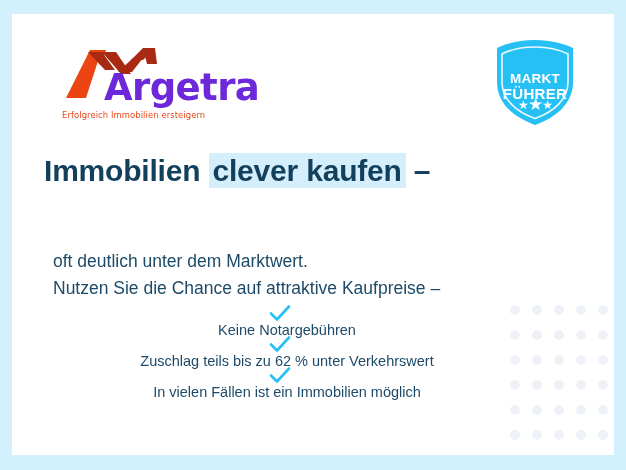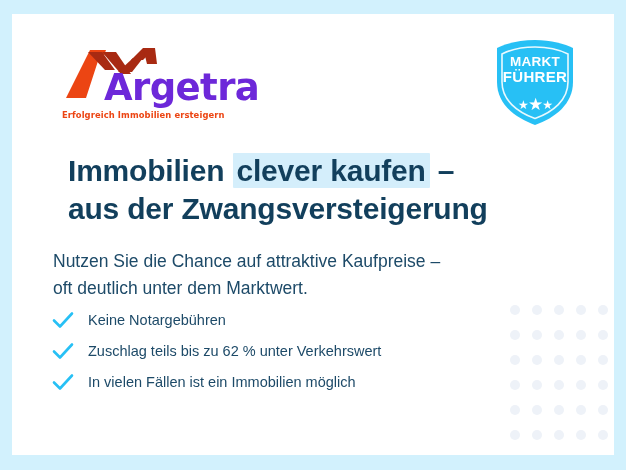--- a/index.html
+++ b/index.html
@@ -78,40 +78,40 @@
     color: #6d28d9;
     letter-spacing: -0.6px;
     line-height: 1;
     font-family: "DejaVu Sans", sans-serif;
   }
   .logo-tagline {
     position: absolute;
     left: 4px;
     top: 66px;
     font-size: 8.4px;
-    font-weight: 700;
+    font-weight: 400;
     color: #ec4513;
     letter-spacing: 0.1px;
     white-space: nowrap;
     font-family: "DejaVu Sans", sans-serif;
   }
 
   
   .badge {
     position: absolute;
     left: 477px;
     top: 22px;
     width: 92px;
     height: 92px;
   }
   .badge svg { display: block; }
   .badge-text {
     position: absolute;
     left: 0;
-    top: 19px;
+    top: 36px;
     width: 92px;
     text-align: center;
     color: #ffffff;
     font-weight: 700;
     line-height: 1.05;
     letter-spacing: 0.3px;
   }
   .badge-line1 { font-size: 13.5px; display: block; }
   .badge-line2 { font-size: 15px; display: block; }
   .badge-stars {
@@ -122,21 +122,21 @@
     text-align: center;
     color: #ffffff;
     letter-spacing: -1px;
   }
   .badge-stars .s-small { font-size: 12px; }
   .badge-stars .s-big   { font-size: 17px; vertical-align: -1px; }
 
   
   .headline {
     position: absolute;
-    left: 56px;
+    left: 32px;
     top: 122px;
     width: 520px;
     font-size: 30px;
     font-weight: 700;
     color: #123f5c;
     line-height: 1.26;
     letter-spacing: -0.2px;
     margin-top: 16px;
   }
   .hl-line { display: block; white-space: nowrap; }
@@ -163,20 +163,21 @@
   .benefits {
     position: absolute;
     left: 40px;
     top: 290px;
     width: 470px;
   }
   .benefit {
     display: flex;
     align-items: center;
     height: 31px;
+    flex-direction: column;
   }
   .check-icon {
     flex: 0 0 auto;
     width: 22px;
     height: 18px;
     margin-right: 14px;
     display: block;
   }
   .benefit-label {
     font-size: 14.5px;
@@ -245,26 +246,25 @@
         <span class="badge-line1">MARKT</span>
         <span class="badge-line2">FÜHRER</span>
       </div>
       <div class="badge-stars">
         <span class="s-small">★</span><span class="s-big">★</span><span class="s-small">★</span>
       </div>
     </div>
 
     <h1 class="headline">
       <span class="hl-line"><span>Immobilien </span><span class="hl-mark">clever kaufen</span><span> –</span></span>
-      <span class="hl-line">aus der Zwangsversteigerung</span>
     </h1>
 
     <p class="subhead">
+      <span class="sub-line">oft deutlich unter dem Marktwert.</span>
       <span class="sub-line">Nutzen Sie die Chance auf attraktive Kaufpreise –</span>
-      <span class="sub-line">oft deutlich unter dem Marktwert.</span>
     </p>
 
     <ul class="benefits" style="list-style:none;margin:0;padding:0">
       <li class="benefit">
         <svg class="check-icon" viewBox="0 0 22 18">
           <path d="M2 9.5 L8 15.5 L20 2.5" fill="none" stroke="#27c0f5" stroke-width="2.6" stroke-linecap="round" stroke-linejoin="round"></path>
         </svg>
         <span class="benefit-label">Keine Notargebühren</span>
       </li>
       <li class="benefit">

